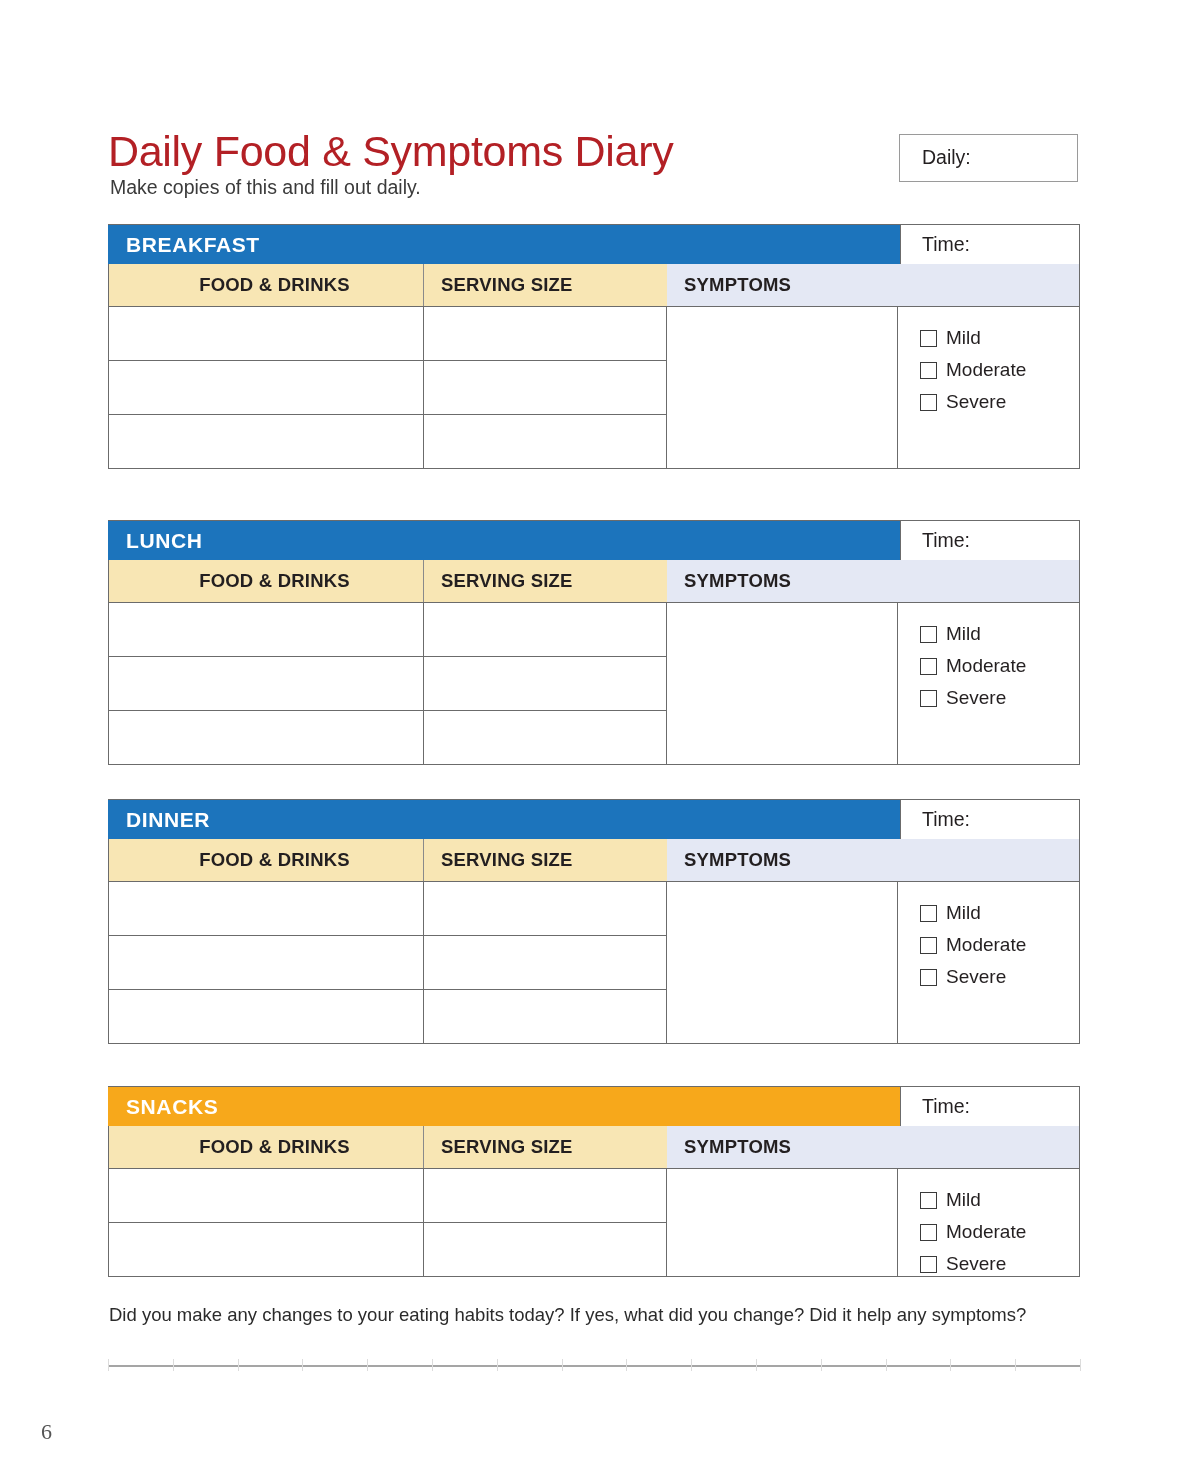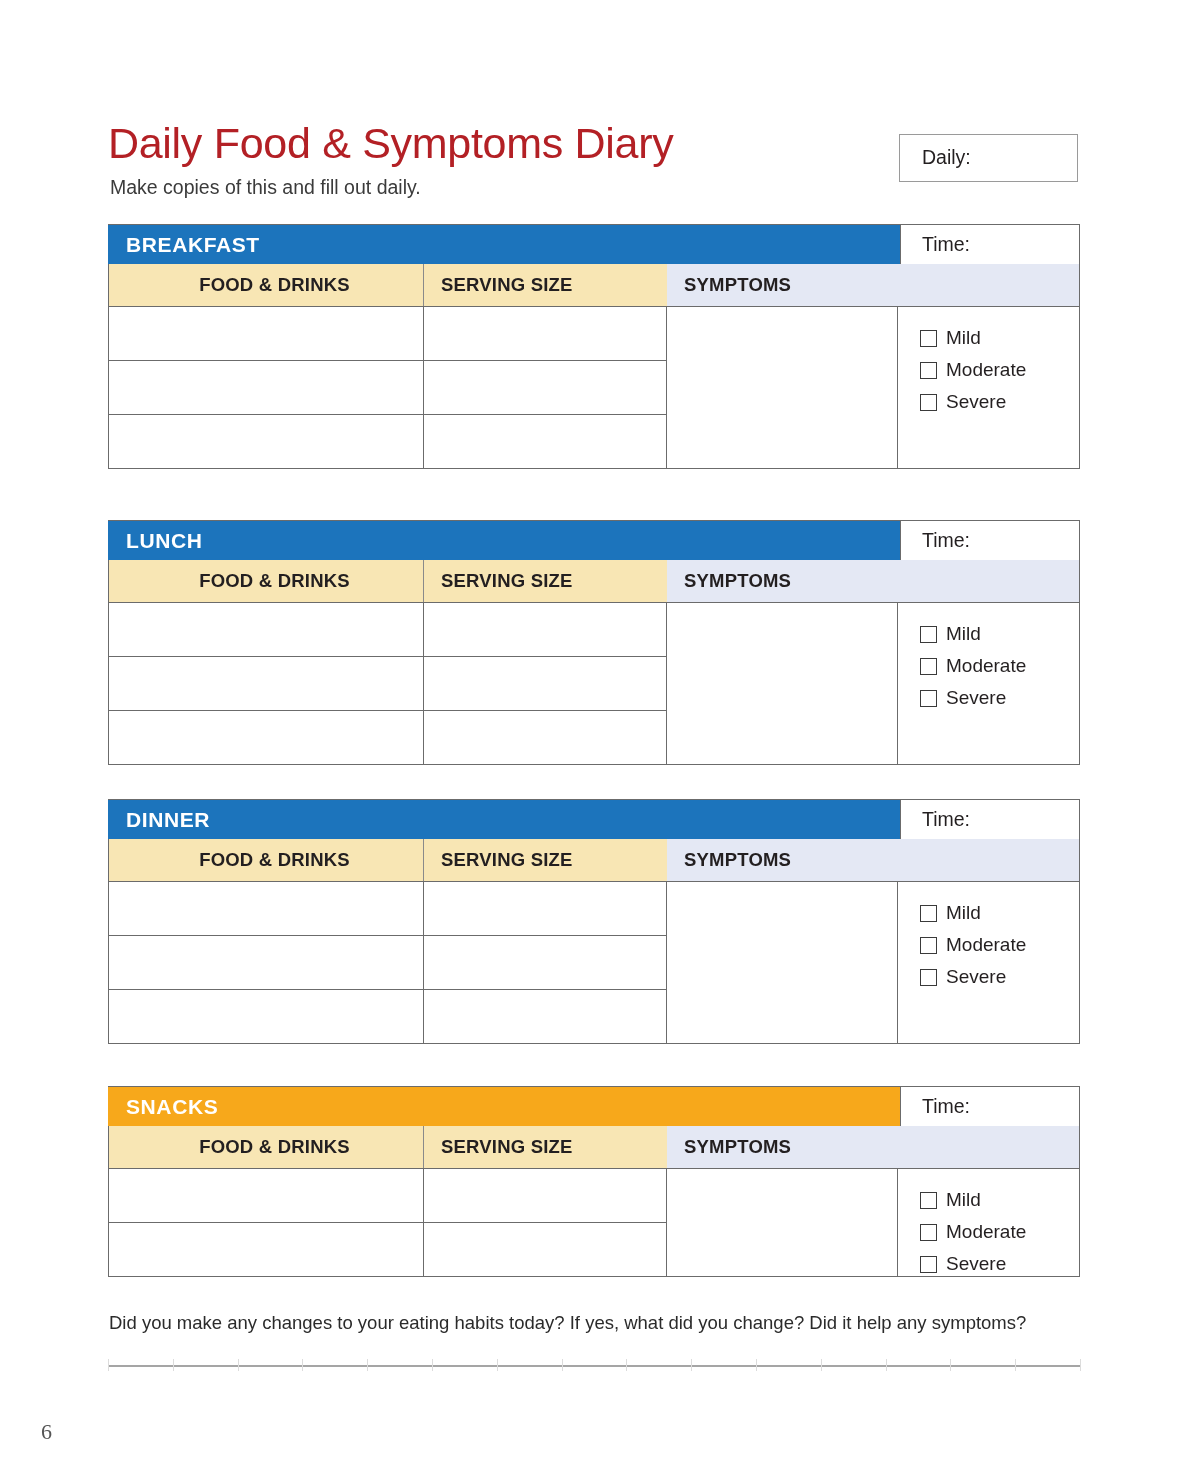--- a/index.html
+++ b/index.html
@@ -26,21 +26,21 @@
   
   .header-row {
     position: absolute;
     left: 108px;
     top: 114px;
     width: 972px;
   }
   .doc-title {
     position: absolute;
     left: 0;
-    top: 8px;
+    top: 16px;
     font-size: 43px;
     font-weight: 400;
     letter-spacing: -0.3px;
     color: #b32025;
     white-space: nowrap;
     line-height: 1;
   }
   .doc-subtitle {
     position: absolute;
     left: 2px;
@@ -207,21 +207,20 @@
   }
 
   
   .question {
     position: absolute;
     left: 109px;
     top: 1304px;
     font-size: 18.5px;
     color: #2b2b2b;
     white-space: nowrap;
-    margin-top: 8px;
   }
   .writeline {
     position: absolute;
     left: 108px;
     top: 1364px;
     width: 972px;
     height: 3px;
   }
   .writeline .rule {
     position: absolute;

